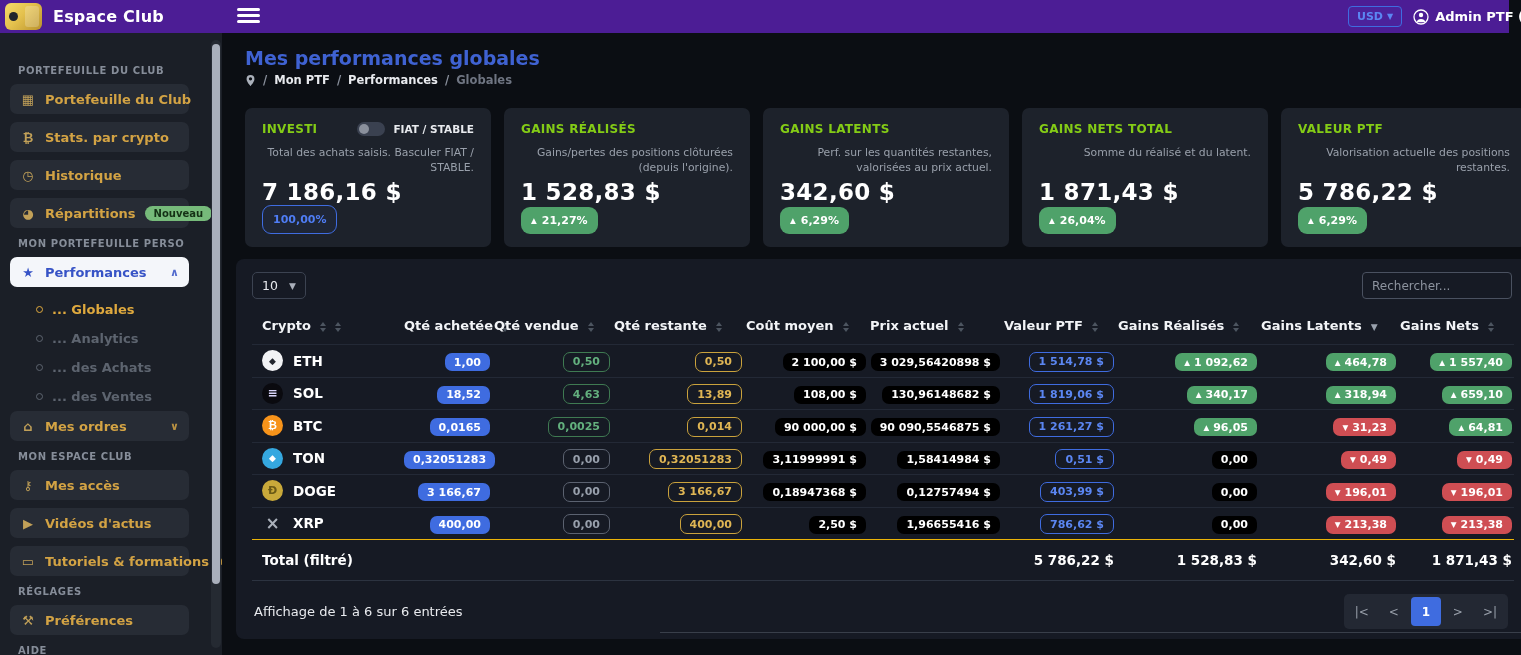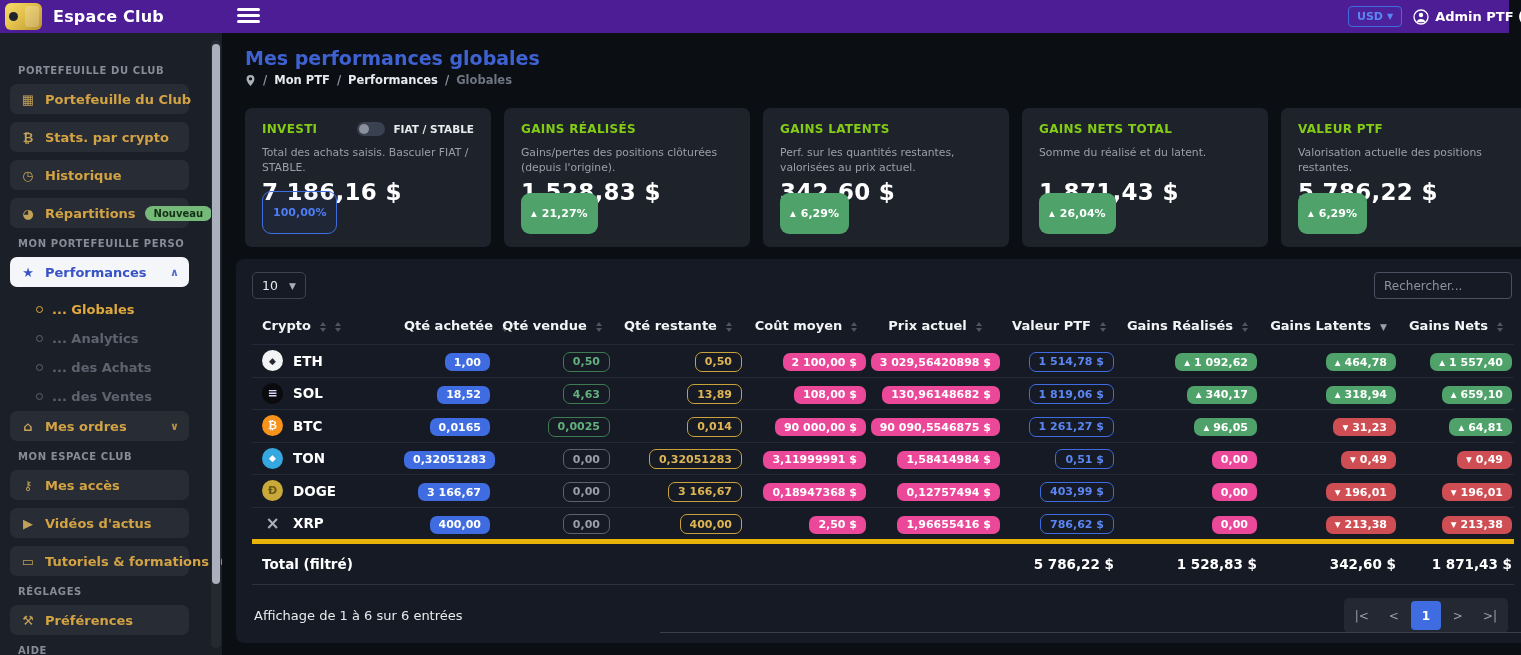--- a/index.html
+++ b/index.html
@@ -60,68 +60,68 @@
   
   .cards-row { display:flex; gap:13px; margin:21px 0 0 9px; width:1300px; }
   .card { width:246px; min-width:246px; height:139px; background:#1d222b; border-radius:7px;
     padding:14px 17px; position:relative; }
   .card-head { display:flex; justify-content:space-between; align-items:center; }
   .card-title { color:#84cc16; font-size:12px; font-weight:bold; letter-spacing:.3px; }
   .toggle-wrap { display:flex; align-items:center; cursor:pointer; }
   .toggle { width:28px; height:14px; border-radius:8px; background:#3a4150; position:relative; }
   .toggle-knob { position:absolute; left:2px; top:2px; width:10px; height:10px; border-radius:50%; background:#8a909c; }
   .toggle-label { font-size:10.5px; font-weight:bold; color:#e8eaee; margin-left:8px; }
-  .card-desc { color:#99a0ab; font-size:10.8px; line-height:1.4; margin-top:9px; height:30px; }
+  .card-desc { color:#99a0ab; font-size:10.8px; line-height:1.4; margin-top:9px; height:30px;text-align:right; }
   .card-value { font-size:23px; font-weight:bold; margin-top:4px; letter-spacing:.3px; }
   .card-badge { position:absolute; left:17px; bottom:13px; font-size:11px; font-weight:bold;
-    padding:14px 10px; border-radius:9px; display:flex; align-items:center; gap:5px;justify-content:center; }
+    padding:7px 10px; border-radius:9px; display:flex; align-items:center; gap:5px;justify-content:center; }
   .b-outline { border:1px solid #3f6ce0; color:#4f7df5; background:rgba(63,108,224,0.06); }
   .b-up { background:#4fa26a; color:#fff; }
   .b-up .arr { font-size:7.5px; }
 
   
   .table-card { margin-top:12px; width:1292px; background:#161a24; border-radius:8px;
     padding:13px 16px 10px 16px; }
   .table-controls { display:flex; justify-content:space-between; align-items:center; }
   .page-size { width:54px; height:27px; border:1px solid #3c4351; border-radius:5px;
     display:flex; align-items:center; justify-content:space-between; padding:0 9px;
     font-size:12.5px; color:#e8eaee; cursor:pointer; }
   .page-size .chev { font-size:9px; color:#aab0ba; }
-  .search-input { width:138px; height:27px; background:#161a24; border:1px solid #4a5160;
+  .search-input { width:150px; height:27px; background:#161a24; border:1px solid #4a5160;
     border-radius:4px; color:#cfd4dc; font-size:12px; padding:8px 9px; font-family:inherit; }
   .search-input::placeholder { color:#8d939e; }
 
   table { border-collapse:collapse; table-layout:fixed; width:1262px; margin-top:8px; }
-  th { font-size:13px; font-weight:bold; color:#f2f4f7; padding:11px 2px; text-align:center; white-space:nowrap; cursor:pointer; }
+  th { font-size:13px; font-weight:bold; color:#f2f4f7; padding:11px 2px; text-align:left; white-space:nowrap; cursor:pointer; }
   th.col-crypto { text-align:left; padding-left:10px; }
   td { padding:5px 2px; text-align:right; border-top:1px solid #232936; white-space:nowrap; }
   td.cell-crypto { text-align:left; padding-left:10px; }
   .crypto-cell { display:flex; align-items:center; gap:10px; font-size:13.5px; font-weight:bold; }
   .coin { width:21px; height:21px; border-radius:50%; display:flex; align-items:center;
     justify-content:center; font-weight:bold; flex:none; }
 
   .sort { display:inline-flex; flex-direction:column; gap:2px; margin-left:9px; vertical-align:middle; }
   .tri-up { width:0; height:0; border-left:3.5px solid transparent; border-right:3.5px solid transparent;
     border-bottom:4.5px solid #4d5560; }
   .tri-down { width:0; height:0; border-left:3.5px solid transparent; border-right:3.5px solid transparent;
     border-top:4.5px solid #4d5560; }
   .sort-desc { color:#99a1ad; font-size:9px; flex-direction:row; }
 
   .pill { display:inline-block; padding:2.5px 9px; border-radius:7px; font-size:11px; font-weight:bold; }
   .sblue  { background:#3f6ce0; color:#fff; }
   .ogreen { border:1px solid #3f7a52; color:#63b07e; }
   .ogrey  { border:1px solid #5b6270; color:#98a0ac; }
   .ogold  { border:1px solid #caa23c; color:#e0b654; }
   .oblue  { border:1px solid #3f6ce0; color:#5b86f2; }
-  .sgrey  { background:#ec4899; color:#fff; }
+  .sgrey  { background:#000000; color:#fff; }
   .sgreen { background:#4fa26a; color:#fff; }
   .sred   { background:#cf4e53; color:#fff; }
   .pill .arr { font-size:7.5px; margin-right:4px; vertical-align:1px; }
 
-  .total-row td { border-top:5px solid #eab308; border-bottom:1px solid #2c3340;
+  .total-row td { border-top:1px solid #eab308; border-bottom:1px solid #2c3340;
     padding:12px 2px; font-size:13.5px; font-weight:bold; }
   .total-row td:first-child { text-align:left; padding-left:10px; }
 
   .table-footer { display:flex; justify-content:space-between; align-items:center; margin-top:13px; }
   .entries-info { font-size:13px; color:#e8eaee; margin-left:2px; }
   .pagination { display:flex; background:#232833; border-radius:5px; padding:3px; gap:2px; margin-right:4px; }
   .page-btn { min-width:30px; height:29px; display:flex; align-items:center; justify-content:center;
     color:#99a0ab; font-size:12px; border-radius:4px; cursor:pointer; padding:0 8px; }
   .page-btn.active { background:#3f6ce0; color:#fff; font-weight:bold; }
 

